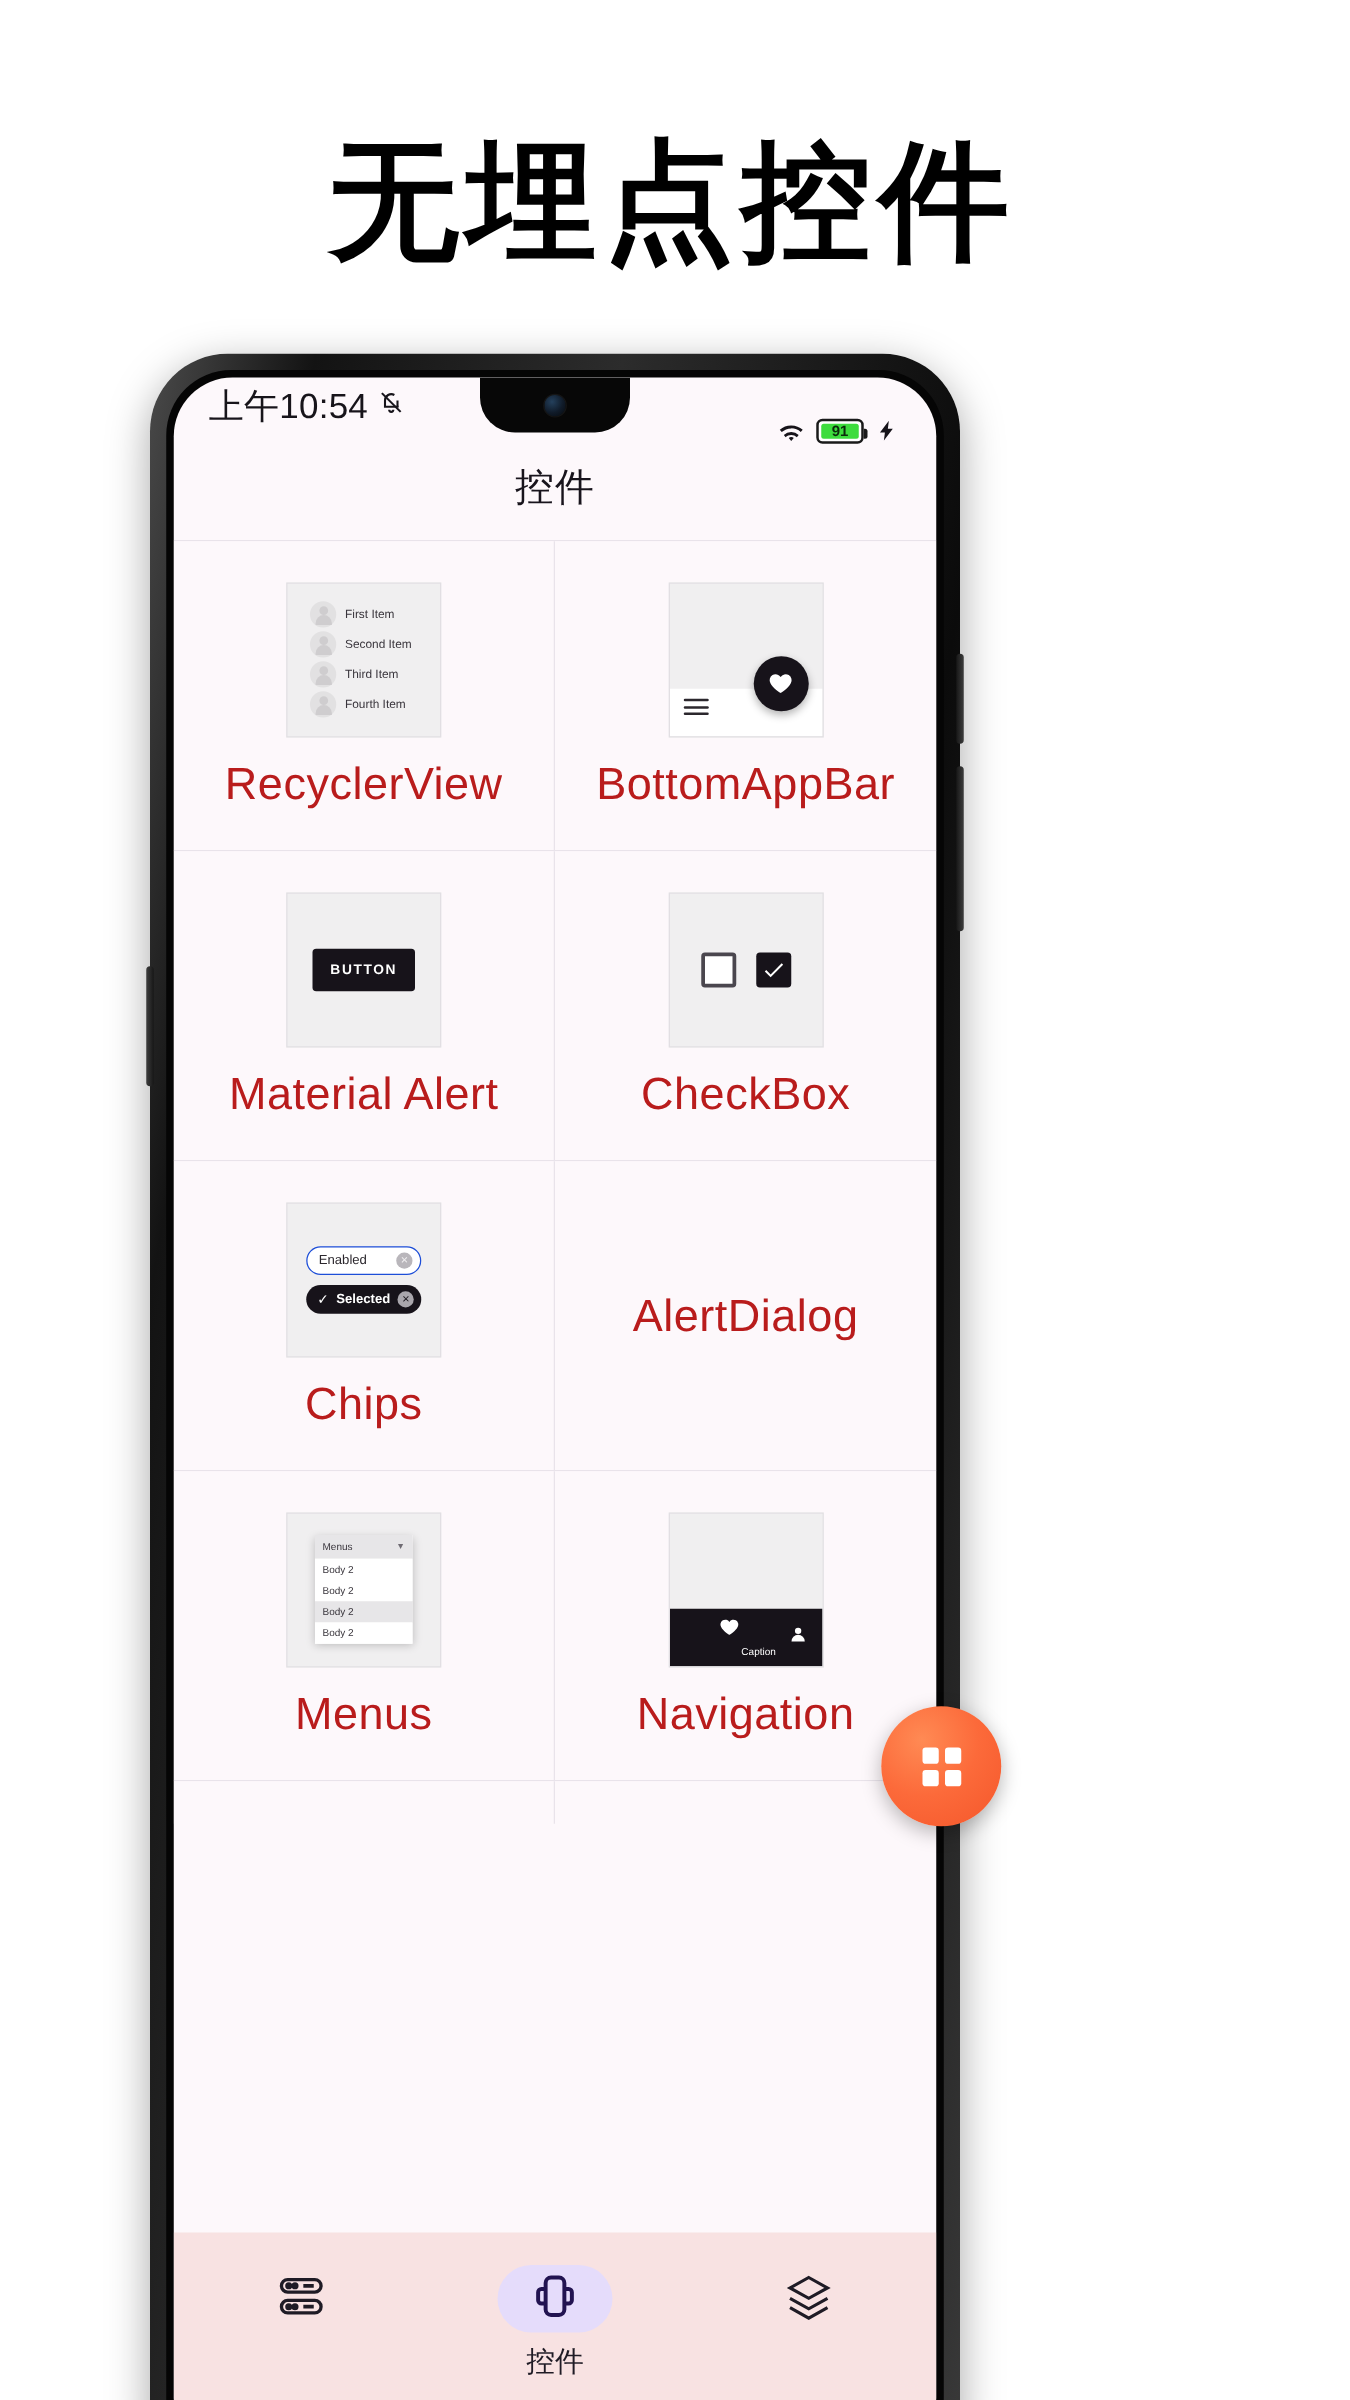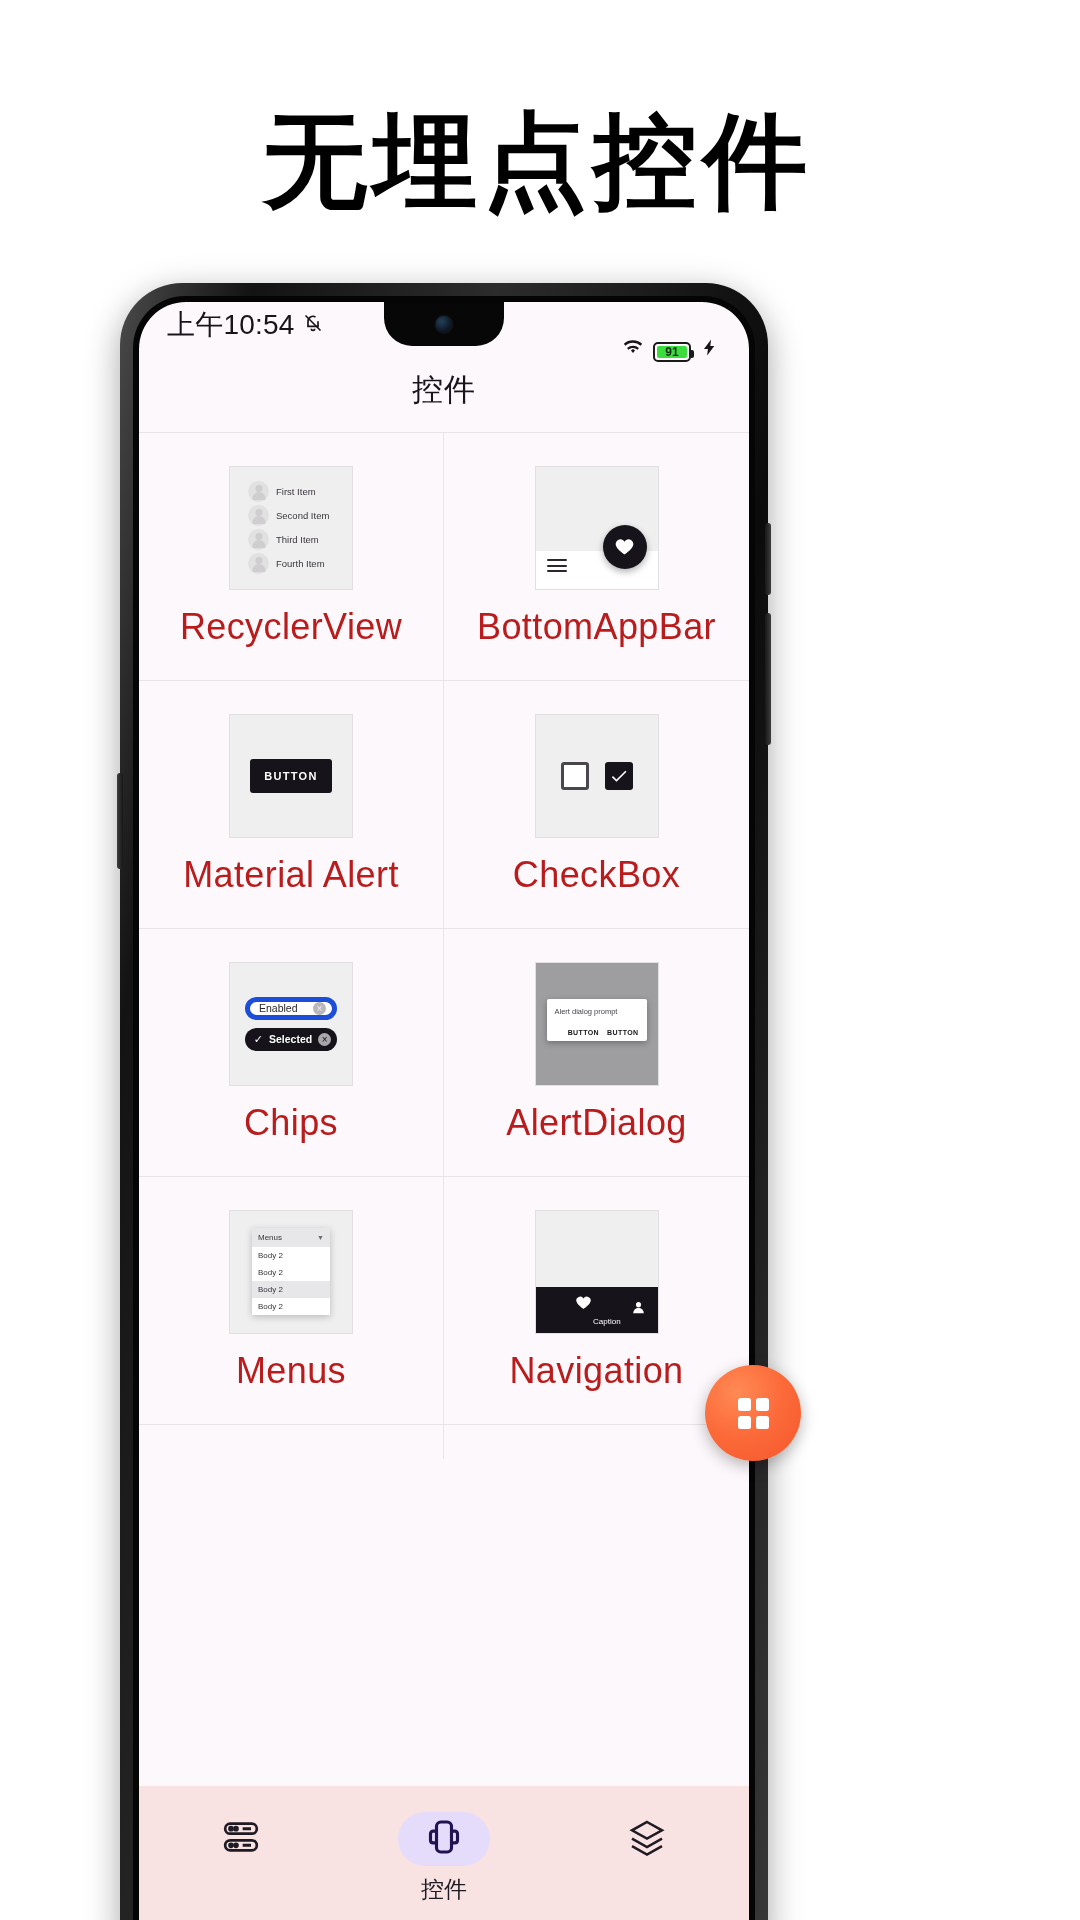--- a/index.html
+++ b/index.html
@@ -105,21 +105,21 @@
     height: 46px;
     display: flex;
     align-items: center;
     justify-content: space-between;
     padding: 0 30px 0 28px;
     font-size: 21px;
     color: #17141a;
     z-index: 55;
   }
   .sb-left { display: flex; align-items: center; gap: 9px; }
-  .sb-right { display: flex; align-items: flex-end; gap: 9px; margin-top: 47px; }
+  .sb-right { display: flex; align-items: flex-start; gap: 9px; margin-top: 47px; }
   .sb-time { font-size: 28px; letter-spacing: .2px; }
 
   .battery {
     position: relative;
     width: 38px; height: 20px;
     border: 2px solid #1a1a1a;
     border-radius: 5px;
     background: #fff;
     display: flex; align-items: center; justify-content: center;
     padding: 2px;
@@ -234,21 +234,21 @@
   .cb-checked svg { width: 20px; height: 20px; fill: #fff; }
 
   
   .chips { display:flex; flex-direction:column; align-items:center; justify-content:center; gap: 8px; }
   .chip {
     display:flex; align-items:center; gap: 6px;
     height: 23px; padding: 0 6px 0 9px;
     border-radius: 13px; font-size: 10.5px; white-space: nowrap;
     min-width: 92px;
   }
-  .chip-enabled { background:#ffffff; border: 5px solid #1d4ed8; color:#2b272d; justify-content: space-between; }
+  .chip-enabled { background:#ffffff; border: 1px solid #1d4ed8; color:#2b272d; justify-content: space-between; }
   .chip-selected { background:#17131a; color:#ffffff; justify-content: space-between; }
   .chip-x {
     width: 13px; height: 13px; border-radius: 50%;
     background: #b9b6bb; color: #f0eff0;
     font-size: 10px; line-height: 13px; text-align:center; flex:none;
   }
   .chip-selected .chip-x { background:#a9a6ac; color:#17131a; }
   .chip-check { font-size: 11px; }
   .chip-lbl { flex: 1; text-align: left; }
   .chip-selected .chip-lbl { font-weight: bold; }
@@ -459,29 +459,20 @@
               <div class="chip chip-selected">
                 <span class="chip-check">✓</span>
                 <span class="chip-lbl">Selected</span>
                 <span class="chip-x">×</span>
               </div>
             </div>
             <div class="cell-label">Chips</div>
           </div>
 
           <div class="cell">
-            <div class="thumb ad">
-              <div class="ad-dialog">
-                <div class="ad-title">Alert dialog prompt</div>
-                <div class="ad-actions">
-                  <span class="ad-btn">BUTTON</span>
-                  <span class="ad-btn">BUTTON</span>
-                </div>
-              </div>
-            </div>
             <div class="cell-label">AlertDialog</div>
           </div>
 
           <div class="cell">
             <div class="thumb mn">
               <div class="mn-box">
                 <div class="mn-head">
                   <span>Menus</span>
                   <span class="mn-caret">▼</span>
                 </div>

